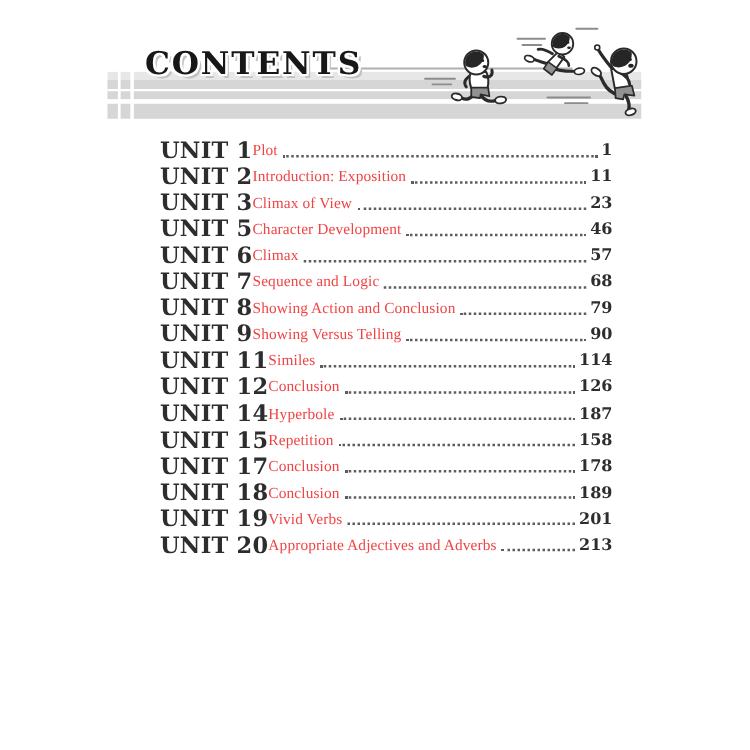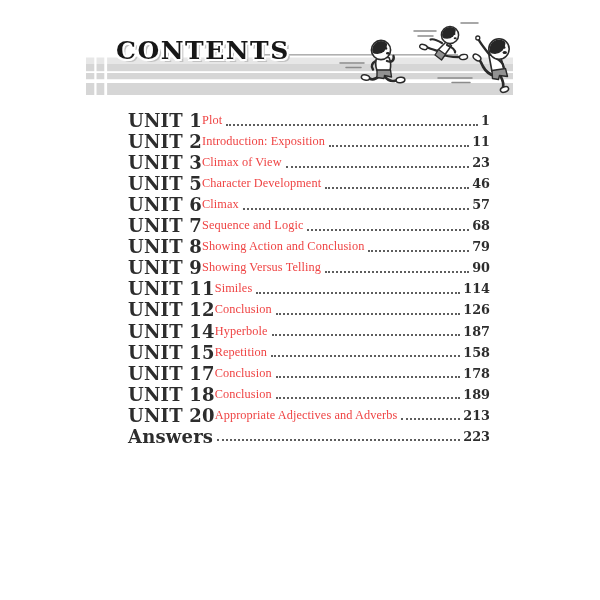--- a/index.html
+++ b/index.html
@@ -216,26 +216,26 @@
         <span class="dots"></span>
         <span class="pg">178</span>
       </div>
       <div class="row">
         <span class="lab">UNIT 18</span>
         <span class="tit">Conclusion</span>
         <span class="dots"></span>
         <span class="pg">189</span>
       </div>
       <div class="row">
+        <span class="lab">UNIT 19</span>
+        <span class="tit">Vivid Verbs</span>
+        <span class="dots"></span>
+        <span class="pg">201</span>
+      </div>
+      <div class="row">
         <span class="lab">UNIT 20</span>
         <span class="tit">Appropriate Adjectives and Adverbs</span>
         <span class="dots"></span>
         <span class="pg">213</span>
       </div>
-      <div class="row">
-        <span class="lab">Answers</span>
-        <span class="tit"></span>
-        <span class="dots"></span>
-        <span class="pg">223</span>
-      </div>
     </div>
 
 </div>
 
 </body></html>

